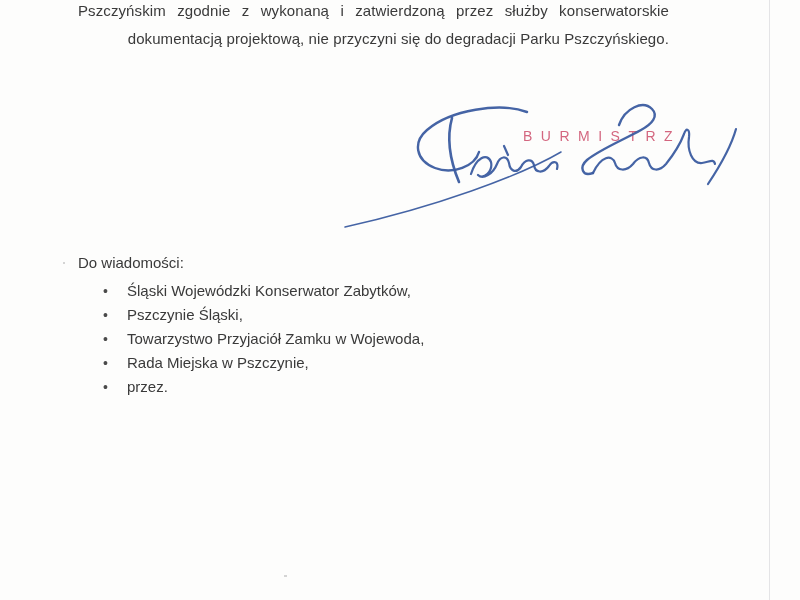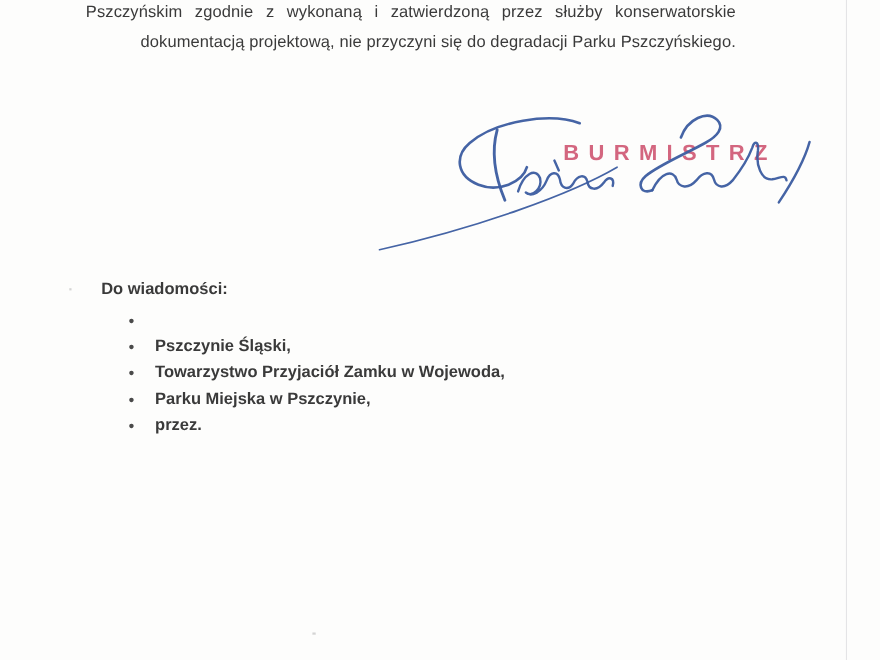--- a/index.html
+++ b/index.html
@@ -35,24 +35,24 @@
     text-align: justify;
     text-align-last: justify;
   }
   .para .line2 {
     text-align: right;
   }
 
   
   .stamp-title {
     position: absolute;
-    left: 512px;
+    left: 523px;
     top: 128px;
-    font-size: 20px;
-    font-weight: 700;
+    font-size: 14px;
+    font-weight: 400;
     letter-spacing: 8.5px;
     color: var(--stamp);
     opacity: 0.92;
     white-space: nowrap;
   }
   .stamp-name {
     position: absolute;
     left: 512px;
     top: 171px;
     font-family: "Liberation Serif", serif;
@@ -74,24 +74,23 @@
     fill: none;
     stroke: var(--ink);
     stroke-linecap: round;
     stroke-linejoin: round;
     opacity: 0.95;
   }
 
   
   .dist {
     position: absolute;
-    left: 92px;
+    left: 78px;
     top: 253px;
     font-size: 15px;
-    font-weight: bold;
   }
   .dist-heading {
     line-height: 20px;
   }
   .dist-list {
     list-style: none;
     margin: 6px 0 0 0;
     padding: 0;
   }
   .dist-item {
@@ -156,32 +155,33 @@
     <path d="M258 81 C266 64 277 62 280 71 C282 79 291 80 298 72 C304 64 312 63 314 71 C316 79 324 80 331 72 C339 62 346 50 349 42 C351 35 355 37 354 45 C352 58 357 72 367 71 C374 70 379 66 380 72" stroke-width="2.2"></path>
 
     <path d="M401 37 C396 55 385 74 373 92" stroke-width="2.2"></path>
   </svg>
 
   <div class="dist">
     <div class="dist-heading">Do wiadomości:</div>
     <ul class="dist-list">
       <li class="dist-item">
         <span class="bullet">•</span>
+        <span>Śląski Wojewódzki Konserwator Zabytków,</span>
       </li>
       <li class="dist-item">
         <span class="bullet">•</span>
         <span>Pszczynie Śląski,</span>
       </li>
       <li class="dist-item">
         <span class="bullet">•</span>
         <span>Towarzystwo Przyjaciół Zamku w Wojewoda,</span>
       </li>
       <li class="dist-item">
         <span class="bullet">•</span>
-        <span>Parku Miejska w Pszczynie,</span>
+        <span>Rada Miejska w Pszczynie,</span>
       </li>
       <li class="dist-item">
         <span class="bullet">•</span>
         <span>przez.</span>
       </li>
     </ul>
   </div>
 
   <div class="scan-line"></div>
   <div class="speck speck-1"></div>

